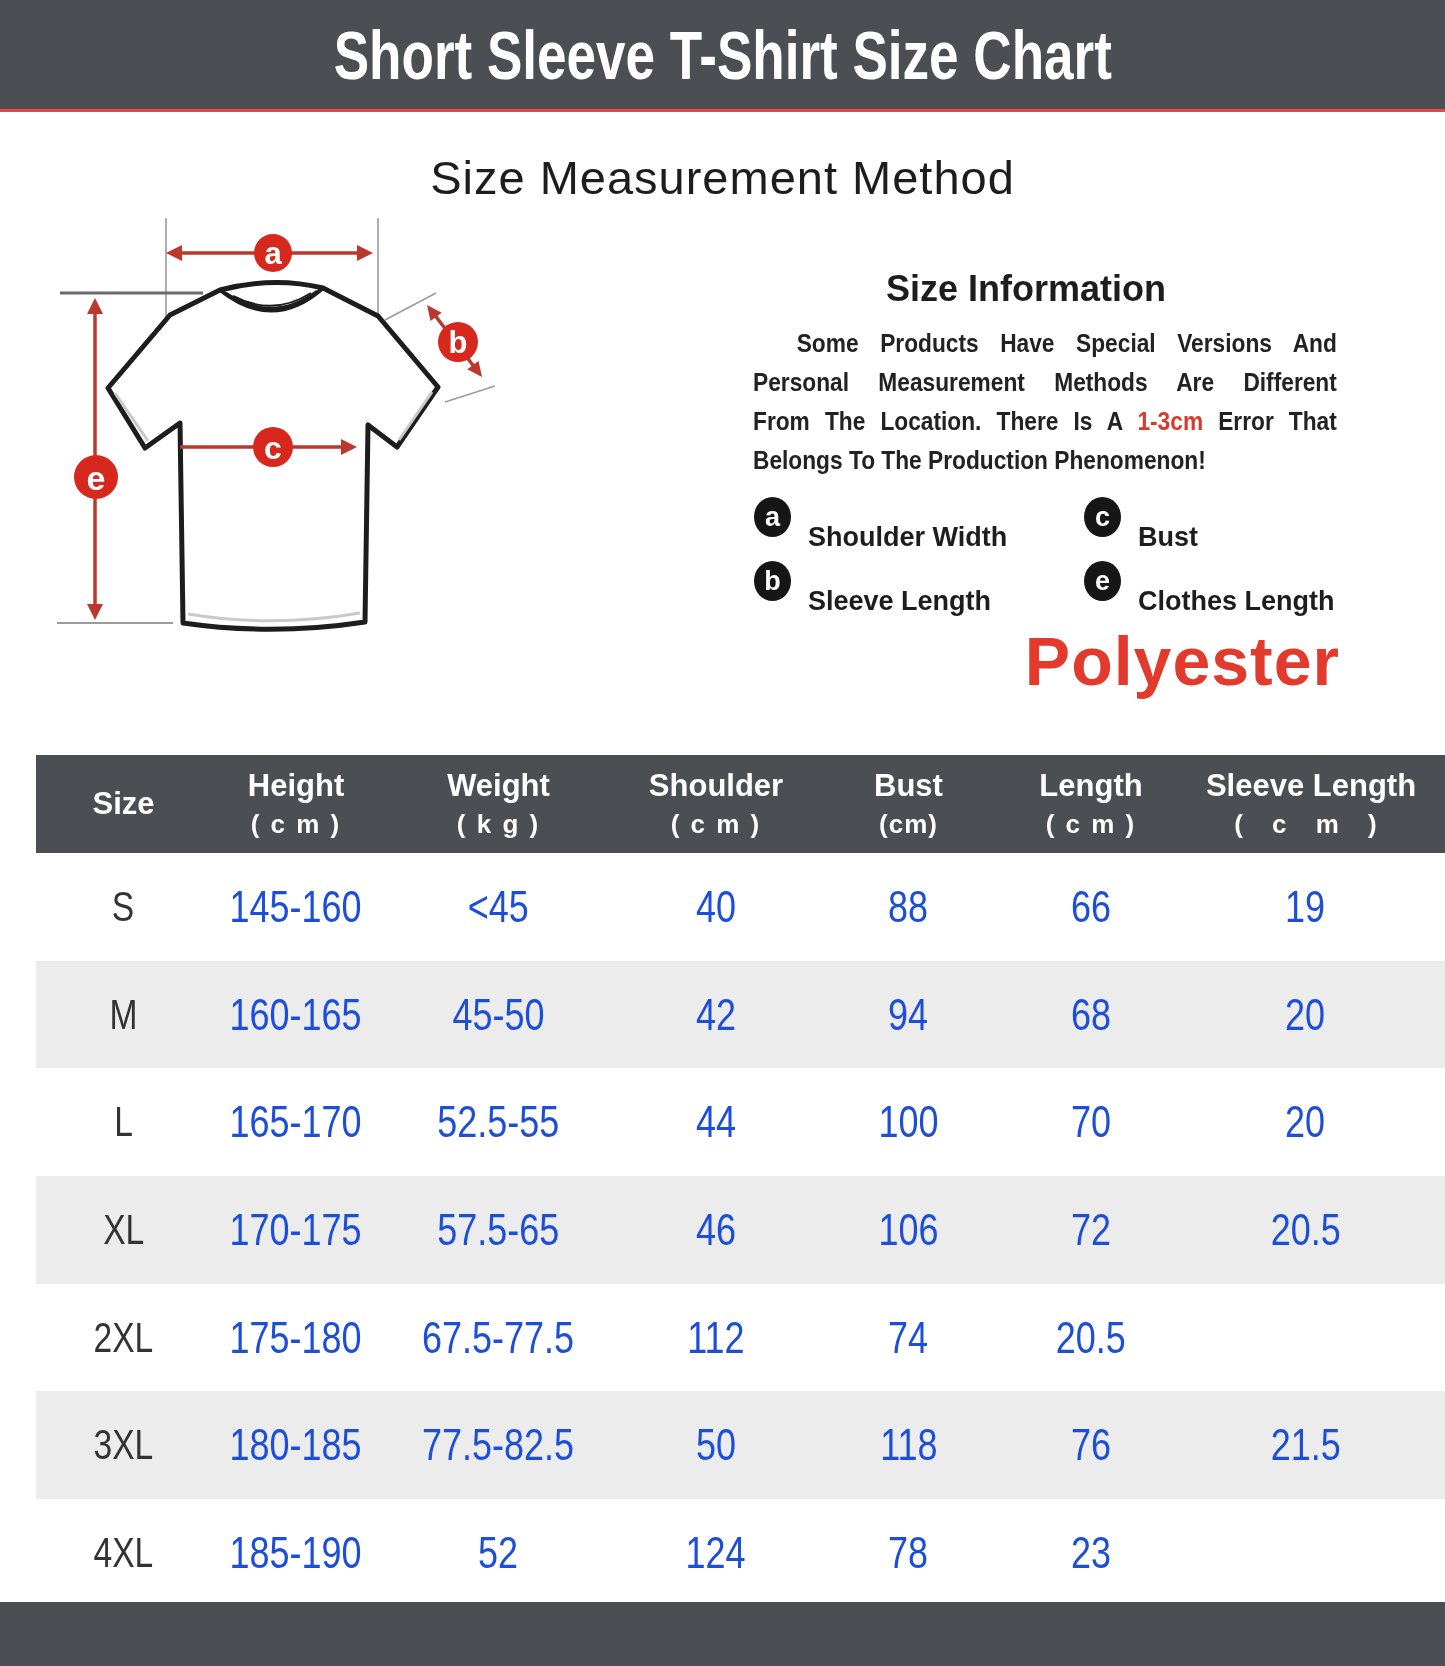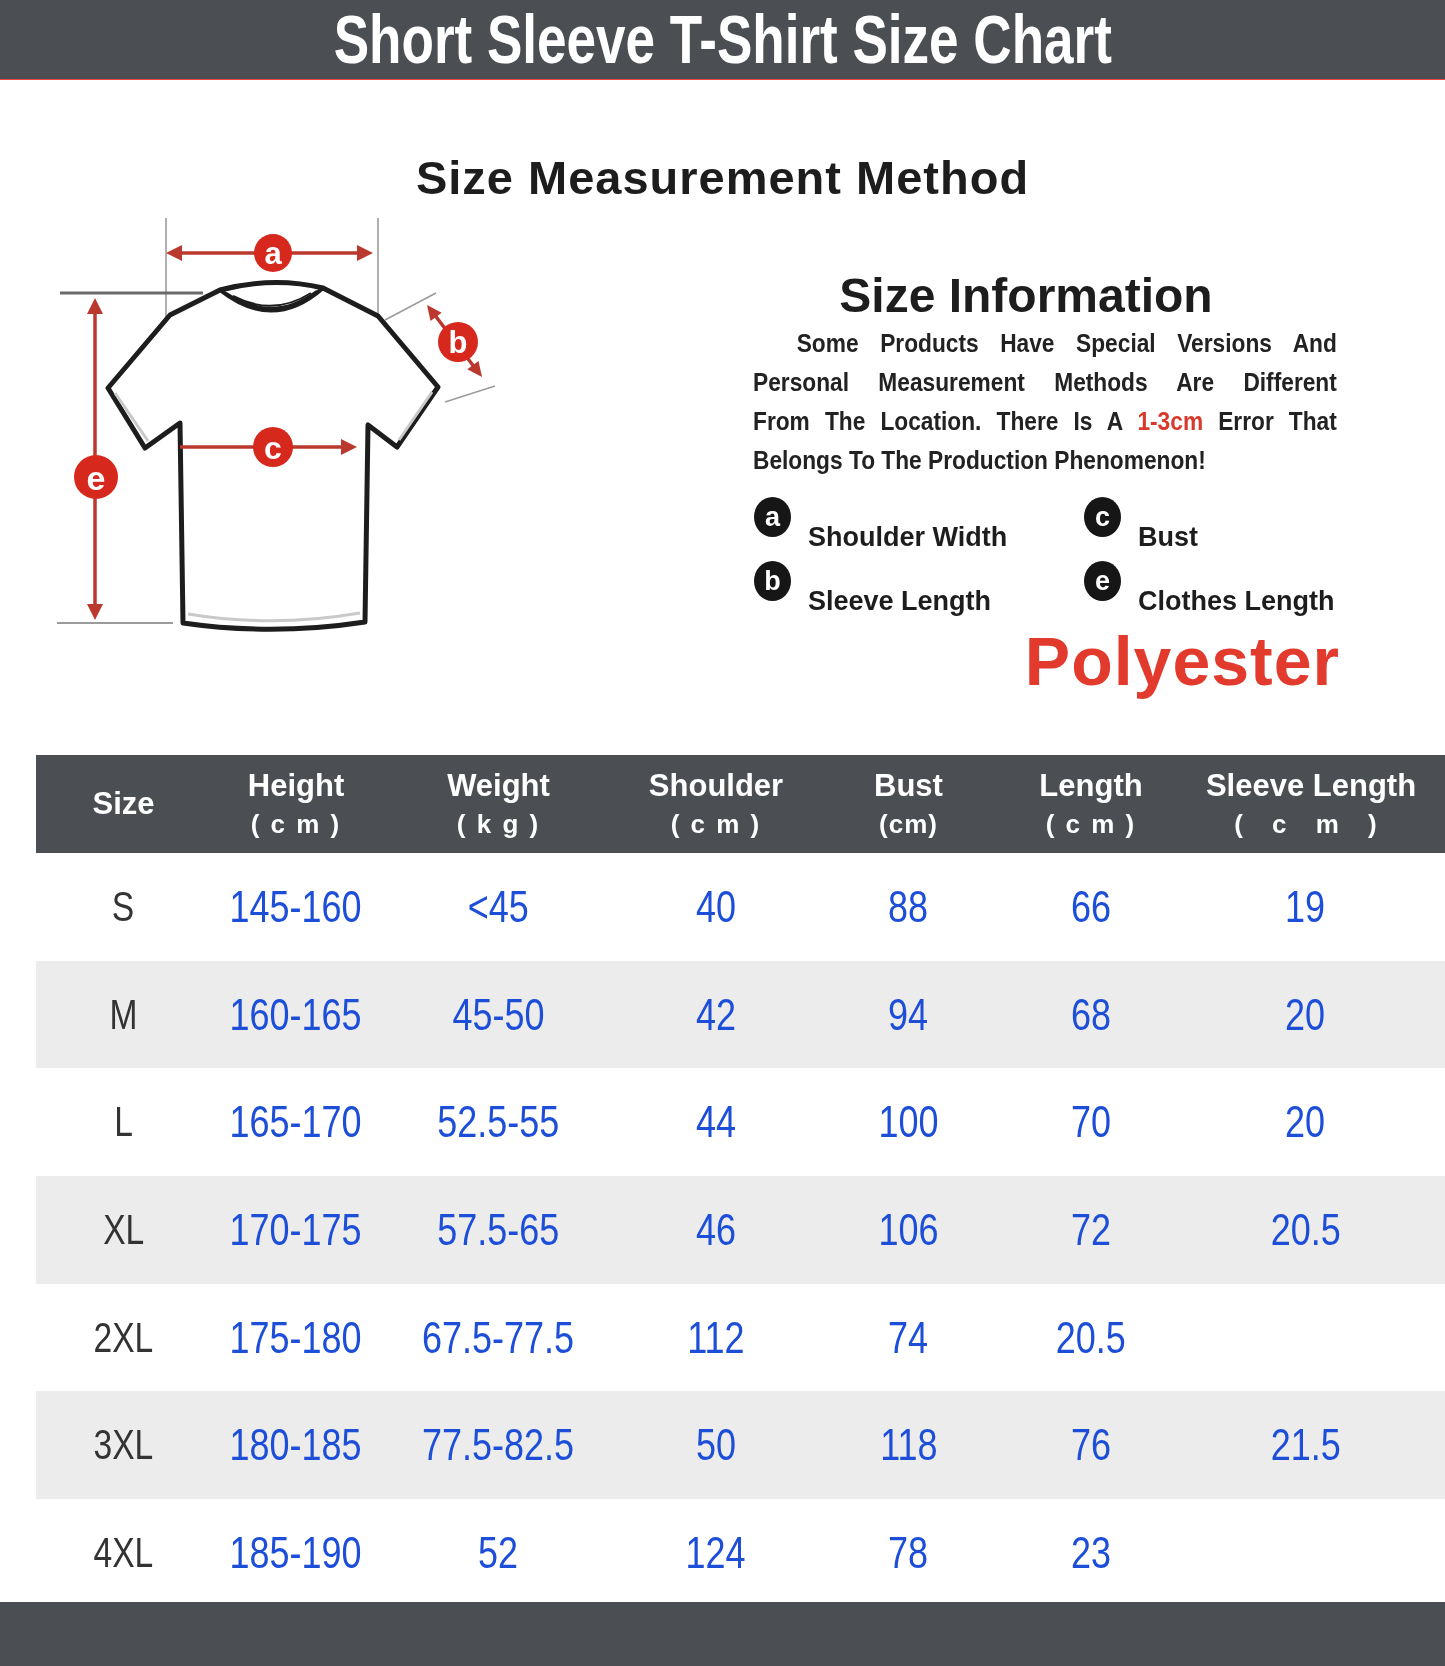--- a/index.html
+++ b/index.html
@@ -3,40 +3,40 @@
 <meta charset="utf-8">
 <style>
   html,body { margin:0; padding:0; background:#ffffff; }
   * { box-sizing:border-box; }
   .page {
     position:relative; width:1445px; height:1666px; overflow:hidden;
     font-family:"Liberation Sans","DejaVu Sans",sans-serif; background:#ffffff;
   }
   
   .banner {
-    position:absolute; top:0; left:0; width:1445px; height:80px;
-    background:#4b4f54; border-bottom:1px solid #ef4444;
-    display:flex; justify-content:center;
+    position:absolute; top:0; left:0; width:1445px; height:112px;
+    background:#4b4f54; border-bottom:3px solid #ef4444;
+    display:flex; align-items:center; justify-content:center;
   }
   .banner-title {
     color:#ffffff; font-size:68px; font-weight:bold; white-space:nowrap;
     display:inline-block; transform:scaleX(0.78); transform-origin:center;
     letter-spacing:0px;
   }
   
   .method-title {
     position:absolute; top:150px; left:0; width:1445px; text-align:center;
-    font-size:47px; font-weight:bold; color:#1d1d1d; letter-spacing:1px;
+    font-size:47px; font-weight:normal; color:#1d1d1d; letter-spacing:1px;
   }
   
   .diagram { position:absolute; top:210px; left:55px; width:450px; height:430px; }
   
   .info-title {
     position:absolute; top:268px; left:776px; width:500px; text-align:center;
-    font-size:48px; font-weight:bold; color:#1d1d1d;
+    font-size:36px; font-weight:bold; color:#1d1d1d;
   }
   .info-text {
     position:absolute; top:324px; left:753px; width:668px;
     transform:scaleX(0.874); transform-origin:left top;
     font-size:26px; font-weight:bold; color:#222222; line-height:39px;
   }
   .it-line { text-align:justify; text-align-last:justify; white-space:nowrap; }
   .it-l1 { padding-left:50px; }
   .it-l4 { text-align-last:left; }
   .hl { color:#d93a2b; }

